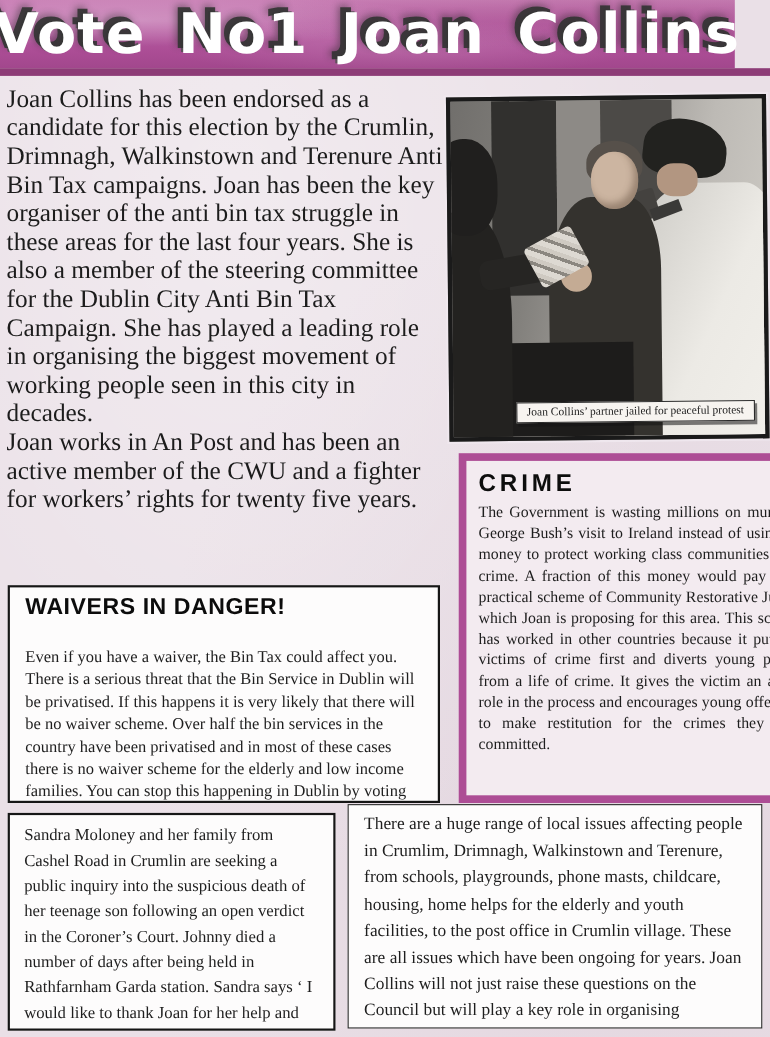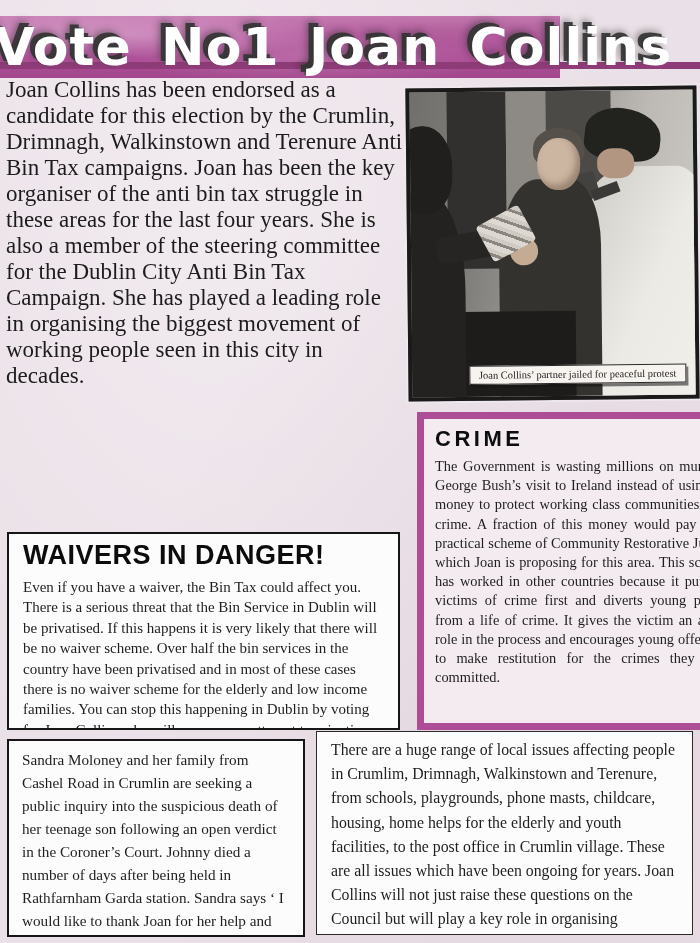--- a/index.html
+++ b/index.html
@@ -6,21 +6,21 @@
   .page{
     position:relative;width:700px;height:943px;overflow:hidden;
     background:#eae0e7;
     background-image:
       radial-gradient(ellipse at 30% 20%, rgba(255,255,255,.35), transparent 60%),
       radial-gradient(ellipse at 80% 80%, rgba(214,195,208,.35), transparent 55%);
     font-family:"Liberation Serif", serif;color:#1f1f1f;
   }
   
   .banner{
-    position:absolute;left:0;top:16px;width:560px;height:62px;
+    position:absolute;left:0;top:0;width:668px;height:62px;
     background:linear-gradient(180deg,#c97fb5 0%,#bb63a6 35%,#ab4d95 75%,#a2478d 100%);
     background-blend-mode:normal;
   }
   .banner:after{ 
     content:"";position:absolute;inset:0;
     background:
       radial-gradient(ellipse at 18% 30%, rgba(255,255,255,.28), transparent 38%),
       radial-gradient(ellipse at 55% 70%, rgba(255,255,255,.14), transparent 42%),
       radial-gradient(ellipse at 85% 25%, rgba(120,40,95,.18), transparent 45%);
   }
@@ -81,22 +81,22 @@
     margin:2px 0 5px;font-family:"Liberation Sans", sans-serif;font-weight:bold;
     font-size:22px;letter-spacing:3.5px;color:#0d0d0d;
   }
   .crime-box p{margin:0;font-size:14.4px;line-height:19.2px;text-align:justify;color:#1e1e1e;}
 
   .waivers-box{
     position:absolute;left:7px;top:532px;width:393px;height:198px;box-sizing:border-box;
     border:2px solid #161616;background:#fdfcfc;padding:6px 14px;overflow:hidden;
   }
   .waivers-box h2{
-    margin:0 0 6px;font-family:"Liberation Sans", sans-serif;font-weight:bold;
-    font-size:27px;letter-spacing:.5px;color:#0c0c0c;
+    margin:0 0 24px;font-family:"Liberation Sans", sans-serif;font-weight:bold;
+    font-size:21px;letter-spacing:.5px;color:#0c0c0c;
   }
   .waivers-box p{margin:0;font-size:15px;line-height:20.4px;color:#1e1e1e;}
 
   .sandra-box{
     position:absolute;left:7px;top:739px;width:298px;height:198px;box-sizing:border-box;
     border:2px solid #161616;background:#fdfcfc;padding:7px 13px;overflow:hidden;
   }
   .sandra-box p{margin:0;font-size:15.2px;line-height:23px;color:#1e1e1e;}
 
   .issues-box{
@@ -110,20 +110,21 @@
 
 <div class="page">
 
   <header class="banner">
     <h1>Vote No1 Joan Collins</h1>
   </header>
   <div class="banner-strip"></div>
 
   <section class="intro">
     <p>Joan Collins has been endorsed as a candidate for this election by the Crumlin, Drimnagh, Walkinstown and Terenure Anti Bin Tax campaigns. Joan has been the key organiser of the anti bin tax struggle in these areas for the last four years. She is also a member of the steering committee for the Dublin City Anti Bin Tax Campaign. She has played a leading role in organising the biggest movement of working people seen in this city in decades.</p>
+    <p>Joan works in An Post and has been an active member of the CWU and a fighter for workers’ rights for twenty five years.</p>
   </section>
 
   <figure class="photo">
     <div class="scene">
       <div class="panel-dark1"></div>
       <div class="panel-light"></div>
       <div class="panel-dark2"></div>
       <div class="garda-shirt"></div>
       <div class="garda-cap"></div>
       <div class="garda-head"></div>

